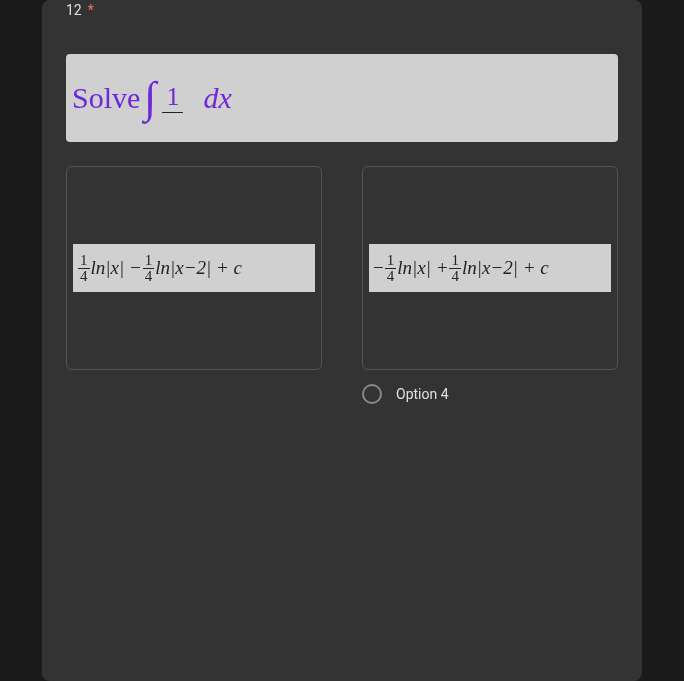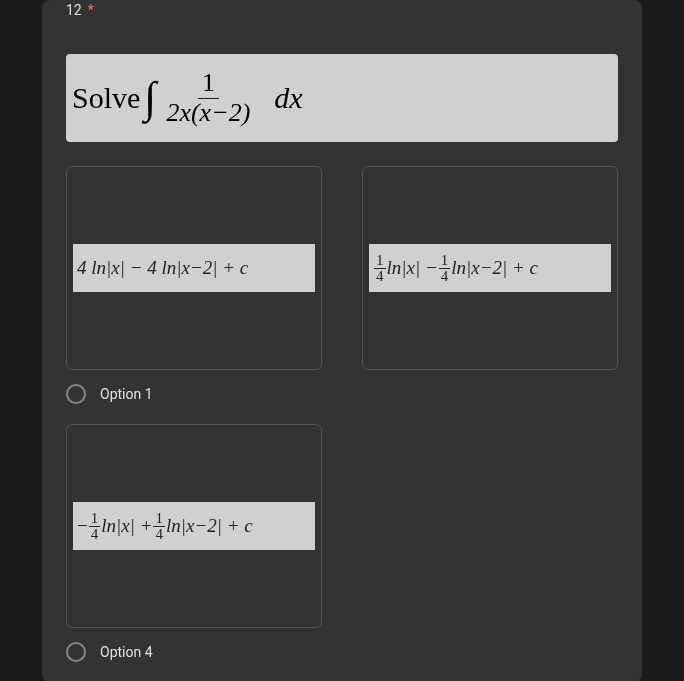--- a/index.html
+++ b/index.html
@@ -39,21 +39,21 @@
       background: #d0d0d0;
       margin-top: 36px;
       width: 100%;
       height: 88px;
       border-radius: 4px;
       display: flex;
       align-items: center;
       padding-left: 6px;
       font-family: 'Times New Roman', serif;
       font-size: 30px;
-      color: #000000;
+      color: #6d28d9;
     }
     .integral-expr {
       display: flex;
       align-items: center;
       gap: 4px;
     }
     .integral-sign {
       font-size: 44px;
       line-height: 1;
     }
@@ -156,39 +156,27 @@
     <span class="question-number">12</span>
     <span class="required-asterisk">*</span>
   </div>
 
   <div class="question-image">
     <div class="integral-expr">
       <span>Solve</span>
       <span class="integral-sign">∫</span>
       <span class="fraction">
         <span class="num">1</span>
-        <span class="den italic-x">2x(x−2)</span>
       </span>
       <span class="dx">dx</span>
     </div>
   </div>
 
   <div class="options-grid">
 
-    <div class="option-cell">
-      <div class="option-image-box">
-        <div class="formula-box">
-          <span class="italic-x">4 ln|x| − 4 ln|x−2| + c</span>
-        </div>
-      </div>
-      <div class="radio-row">
-        <span class="radio-circle"></span>
-        <span class="radio-label">Option 1</span>
-      </div>
-    </div>
 
     <div class="option-cell">
       <div class="option-image-box">
         <div class="formula-box">
           <span></span>
           <span class="small-fraction">
             <span class="num">1</span>
             <span class="den">4</span>
           </span>
           <span class="italic-x">ln|x| −</span>

